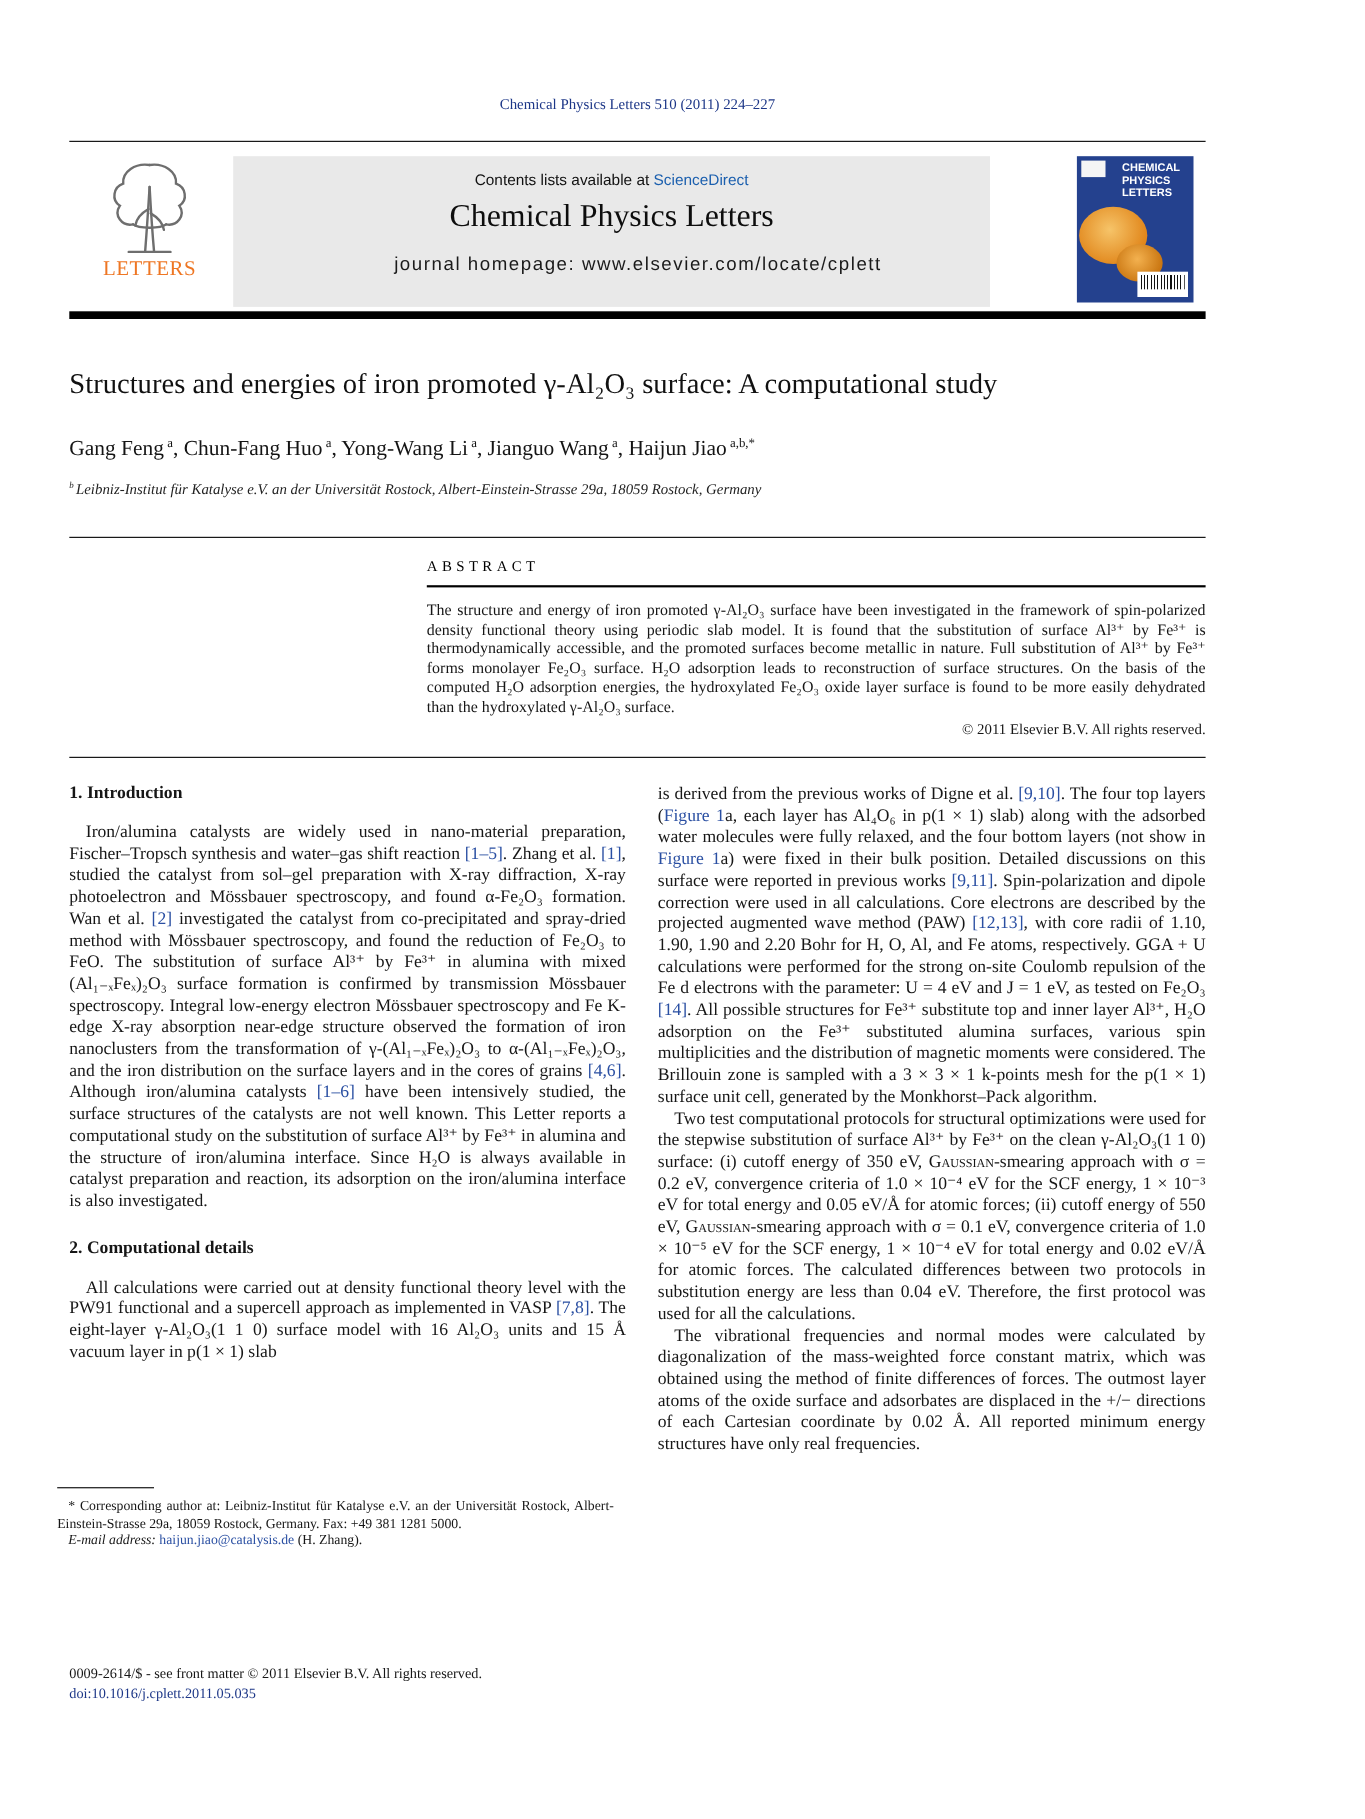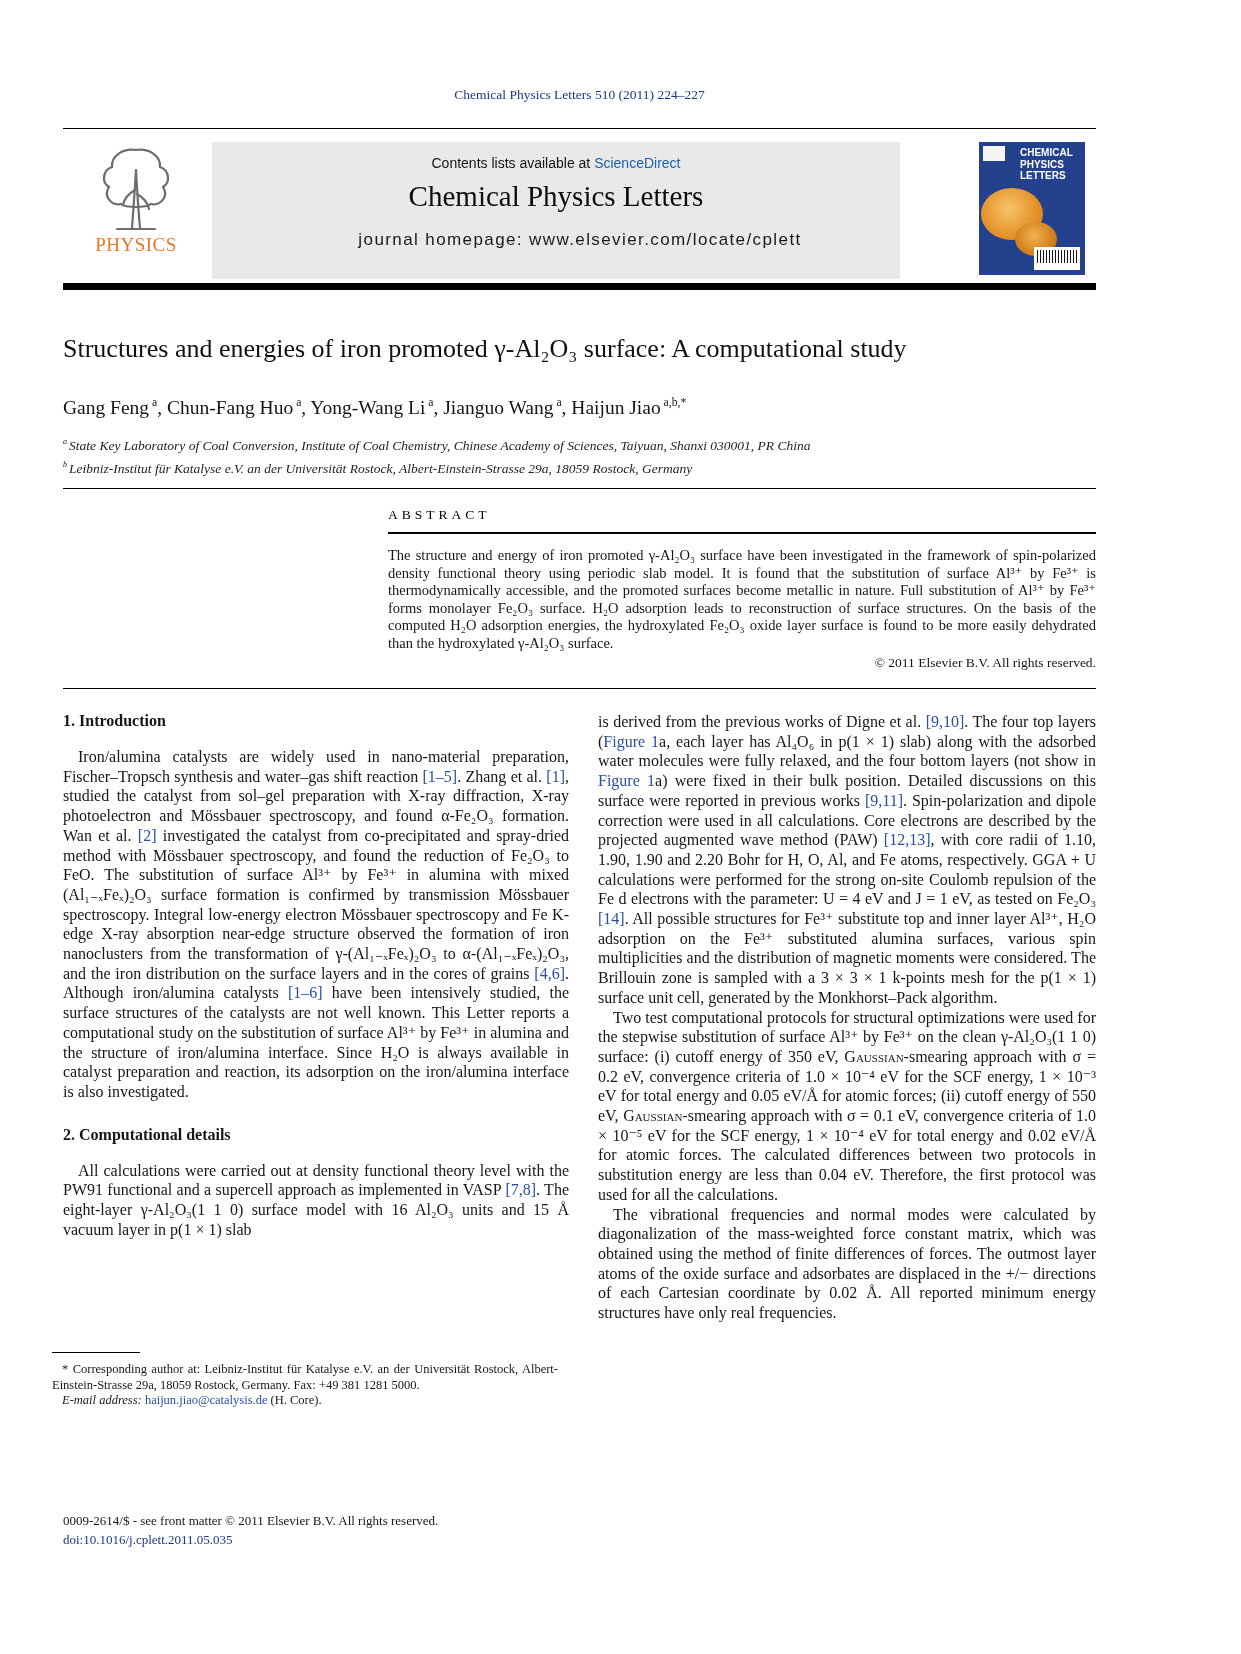--- a/index.html
+++ b/index.html
@@ -76,21 +76,21 @@
           <path d="M45 6 C32 4 20 12 21 23 C12 26 10 38 18 43 C12 52 20 62 30 60"></path>
           <path d="M45 6 C58 4 70 12 69 23 C78 26 80 38 72 43 C78 52 70 62 60 60"></path>
           <path d="M30 60 C35 64 55 64 60 60"></path>
           <path d="M45 26 C44 42 43 58 41 84"></path>
           <path d="M49 84 C47 62 46 44 45 26"></path>
           <path d="M44 46 C37 50 33 55 32 61"></path>
           <path d="M46 50 C53 54 57 59 58 65"></path>
           <path d="M26 85 L64 85"></path>
         </g>
       </svg>
-      <div id="elsevier-word">PHYSICS</div>
+      <div id="elsevier-word">LETTERS</div>
     </div>
     <div id="graybox">
       <div class="contents-line"><span>Contents lists available at </span><span class="sciencedirect">ScienceDirect</span></div>
       <div class="journal-title">Chemical Physics Letters</div>
       <div class="homepage">journal homepage: www.elsevier.com/locate/cplett</div>
     </div>
     <div id="cover">
       <div class="cover-strip"></div>
       <div class="cover-title">CHEMICAL PHYSICS LETTERS</div>
       <div class="cover-blob"></div>
@@ -99,21 +99,20 @@
           <div class="bars"></div>
         </div>
     </div>
   </div>
 
   <div class="rule" id="black-bar"></div>
 
   <h1 id="title">Structures and energies of iron promoted γ-Al₂O₃ surface: A computational study</h1>
   <div id="authors"><span>Gang Feng</span><span class="sup"> a</span><span>, Chun-Fang Huo</span><span class="sup"> a</span><span>, Yong-Wang Li</span><span class="sup"> a</span><span>, Jianguo Wang</span><span class="sup"> a</span><span>, Haijun Jiao</span><span class="sup"> a,b,*</span></div>
   <div id="affils">
-    <div><span class="sup">a </span><span>State Key Laboratory of Coal Conversion, Institute of Coal Chemistry, Chinese Academy of Sciences, Taiyuan, Shanxi 030001, PR China</span></div>
     <div><span class="sup">b </span><span>Leibniz-Institut für Katalyse e.V. an der Universität Rostock, Albert-Einstein-Strasse 29a, 18059 Rostock, Germany</span></div>
   </div>
 
   <div class="rule" id="rule-info"></div>
 
 
   <div id="abs-col">
     <div class="sec-head">ABSTRACT</div>
     <div class="head-rule"></div>
     <p class="abstract-text">The structure and energy of iron promoted γ-Al₂O₃ surface have been investigated in the framework of spin-polarized density functional theory using periodic slab model. It is found that the substitution of surface Al³⁺ by Fe³⁺ is thermodynamically accessible, and the promoted surfaces become metallic in nature. Full substitution of Al³⁺ by Fe³⁺ forms monolayer Fe₂O₃ surface. H₂O adsorption leads to reconstruction of surface structures. On the basis of the computed H₂O adsorption energies, the hydroxylated Fe₂O₃ oxide layer surface is found to be more easily dehydrated than the hydroxylated γ-Al₂O₃ surface.</p>
@@ -131,21 +130,21 @@
 
   <div id="col-right">
     <p class="body-p"><span>is derived from the previous works of Digne et al. </span><span class="link">[9,10]</span><span>. The four top layers (</span><span class="link">Figure 1</span><span>a, each layer has Al₄O₆ in p(1 × 1) slab) along with the adsorbed water molecules were fully relaxed, and the four bottom layers (not show in </span><span class="link">Figure 1</span><span>a) were fixed in their bulk position. Detailed discussions on this surface were reported in previous works </span><span class="link">[9,11]</span><span>. Spin-polarization and dipole correction were used in all calculations. Core electrons are described by the projected augmented wave method (PAW) </span><span class="link">[12,13]</span><span>, with core radii of 1.10, 1.90, 1.90 and 2.20 Bohr for H, O, Al, and Fe atoms, respectively. GGA + U calculations were performed for the strong on-site Coulomb repulsion of the Fe d electrons with the parameter: U = 4 eV and J = 1 eV, as tested on Fe₂O₃ </span><span class="link">[14]</span><span>. All possible structures for Fe³⁺ substitute top and inner layer Al³⁺, H₂O adsorption on the Fe³⁺ substituted alumina surfaces, various spin multiplicities and the distribution of magnetic moments were considered. The Brillouin zone is sampled with a 3 × 3 × 1 k-points mesh for the p(1 × 1) surface unit cell, generated by the Monkhorst–Pack algorithm.</span></p>
     <p class="body-p indent"><span>Two test computational protocols for structural optimizations were used for the stepwise substitution of surface Al³⁺ by Fe³⁺ on the clean γ-Al₂O₃(1 1 0) surface: (i) cutoff energy of 350 eV, </span><span class="smallcaps">Gaussian</span><span>-smearing approach with σ = 0.2 eV, convergence criteria of 1.0 × 10⁻⁴ eV for the SCF energy, 1 × 10⁻³ eV for total energy and 0.05 eV/Å for atomic forces; (ii) cutoff energy of 550 eV, </span><span class="smallcaps">Gaussian</span><span>-smearing approach with σ = 0.1 eV, convergence criteria of 1.0 × 10⁻⁵ eV for the SCF energy, 1 × 10⁻⁴ eV for total energy and 0.02 eV/Å for atomic forces. The calculated differences between two protocols in substitution energy are less than 0.04 eV. Therefore, the first protocol was used for all the calculations.</span></p>
     <p class="body-p indent"><span>The vibrational frequencies and normal modes were calculated by diagonalization of the mass-weighted force constant matrix, which was obtained using the method of finite differences of forces. The outmost layer atoms of the oxide surface and adsorbates are displaced in the +/− directions of each Cartesian coordinate by 0.02 Å. All reported minimum energy structures have only real frequencies.</span></p>
   </div>
 
   <div id="footnote">
     <div class="fn-rule"></div>
     <p class="fn-text"><span>* Corresponding author at: Leibniz-Institut für Katalyse e.V. an der Universität Rostock, Albert-Einstein-Strasse 29a, 18059 Rostock, Germany. Fax: +49 381 1281 5000.</span></p>
-    <p class="fn-text"><span class="italic">E-mail address: </span><span class="link">haijun.jiao@catalysis.de</span><span> (H. Core).</span></p>
+    <p class="fn-text"><span class="italic">E-mail address: </span><span class="link">haijun.jiao@catalysis.de</span><span> (H. Zhang).</span></p>
   </div>
 
   <div id="bottom-lines">
     <div>0009-2614/$ - see front matter © 2011 Elsevier B.V. All rights reserved.</div>
     <div class="doi">doi:10.1016/j.cplett.2011.05.035</div>
   </div>
 
 </div>
 
 </body></html>

